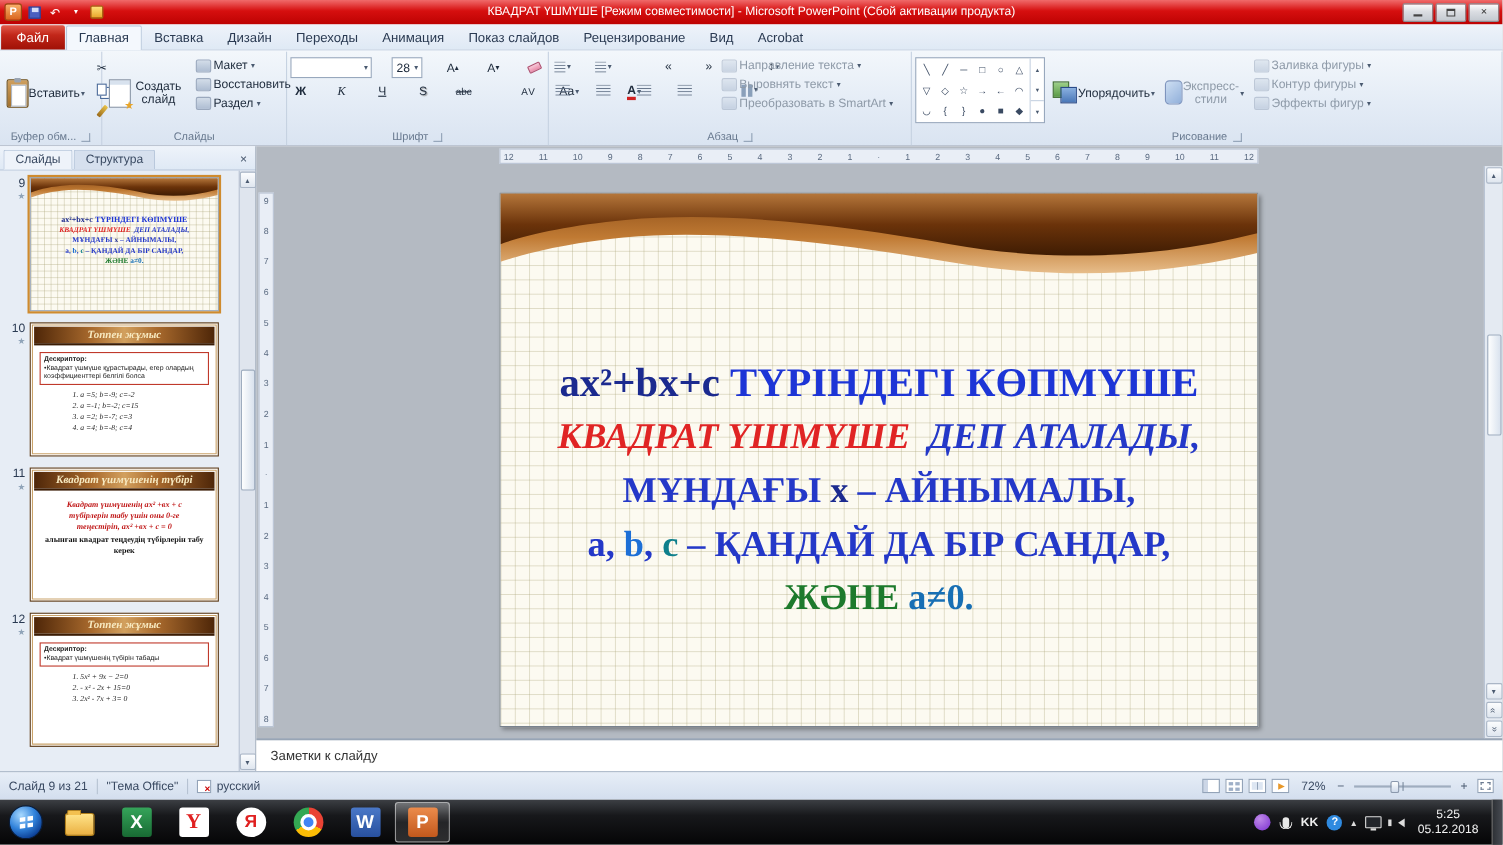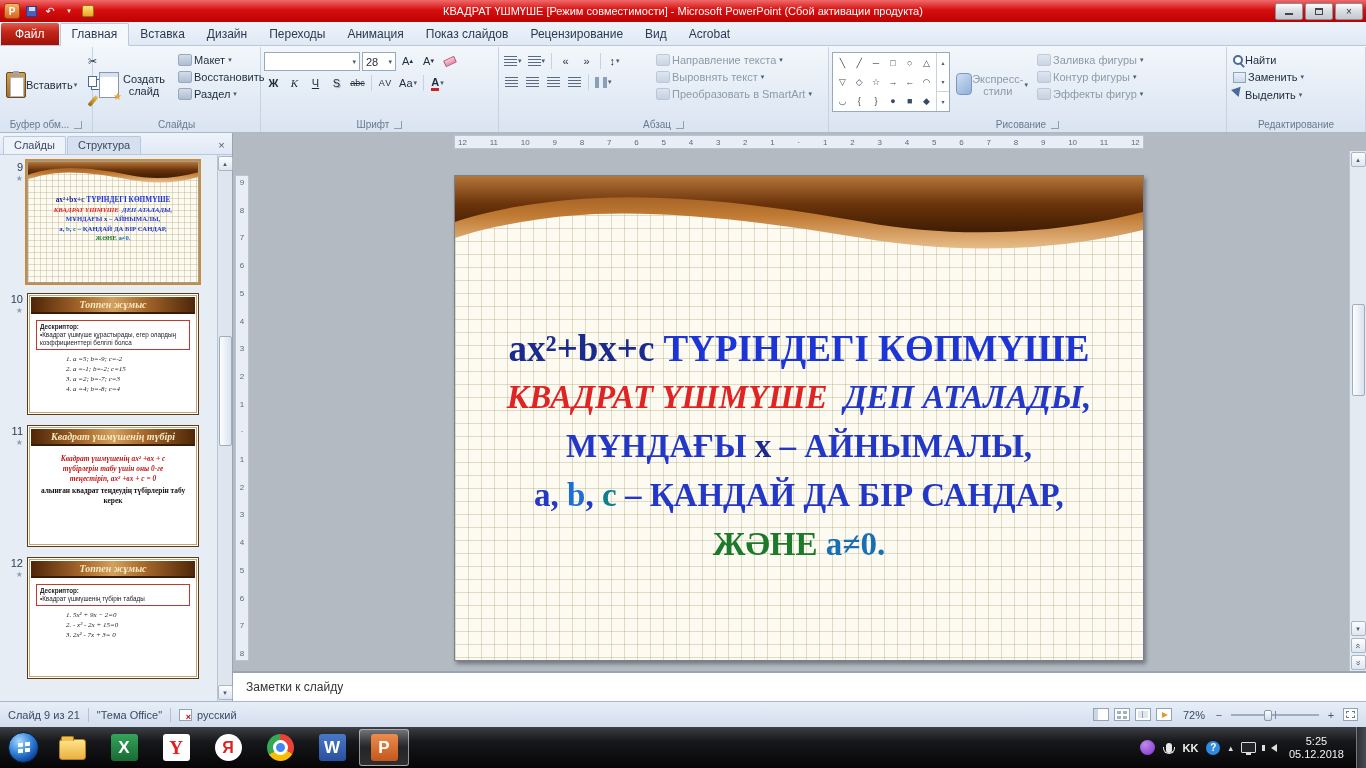--- a/index.html
+++ b/index.html
@@ -37,21 +37,21 @@
 .dd{font-size:7px;color:#4a5a70;margin-left:1px}
 .sbtn{min-width:19px;height:18px;display:flex;align-items:center;justify-content:center;border:1px solid transparent;border-radius:2px;font-size:11px;color:#1e2b3c;padding:0 1px}
 .smallcol{display:flex;flex-direction:column;gap:2px;padding-top:3px}
 .mcol{display:flex;flex-direction:column;justify-content:flex-start;gap:3px;padding-top:4px}
 .mbtn{display:flex;align-items:center;gap:2px;font-size:11px;padding:1px 3px;white-space:nowrap;border-radius:2px}
 .mbtn.dis{color:#8e9aa8}
 .mi{width:14px;height:12px;background:linear-gradient(#d3dde9,#aebdd2);border:1px solid #9aa8bd;border-radius:2px;flex:none}
 .mbtn.dis .mi{opacity:.55}
 .vsep{width:1px;height:16px;background:#c6d2e1;margin:0 2px;align-self:center}
 .fcol{display:flex;flex-direction:column;gap:3px;padding-top:3px;flex:1}
-.frow{display:flex;gap:2px}
+.frow{display:flex;align-items:center;gap:18px}
 .combo{height:19px;background:#fff;border:1px solid #98a8bd;display:flex;align-items:center;justify-content:space-between;padding:0 3px;font-size:11px}
 .fname{width:96px}.fsize{width:34px}
 .tiny{font-size:7px}
 .b{font-weight:bold}.it{font-style:italic;font-family:"Liberation Serif",serif}.u{text-decoration:underline}
 .shd{text-shadow:1px 1px 1px #9a9a9a}.stk{text-decoration:line-through;font-size:9px}.spc{font-size:9px;letter-spacing:1px}
 .fc-a{font-weight:bold;border-bottom:3px solid #d02020;line-height:12px}
 .clip-icon{width:20px;height:26px;background:linear-gradient(#cf9f5e,#a3712c);border:1px solid #6e4c15;border-radius:2px;position:relative}
 .clip-icon::after{content:"";position:absolute;left:3px;top:4px;width:12px;height:18px;background:#fff;border:1px solid #b0b8c4}
 .clip-icon::before{content:"";position:absolute;left:6px;top:-2px;width:6px;height:4px;background:#9aa4b2;border-radius:1px;z-index:1}
 .copy-ic{width:9px;height:11px;border:1px solid #4a6a9a;background:#fff;box-shadow:3px 3px 0 -1px #fff,3px 3px 0 0 #4a6a9a}
@@ -410,20 +410,25 @@
                 <span class="shape-cell">■</span>
                 <span class="shape-cell">◆</span>
               </div>
             </div>
           <div class="shape-arrows">
             <span class="sarr">▴</span>
             <span class="sarr">▾</span>
             <span class="sarr more">▾</span>
           </div>
         </div>
+        <div class="bigbtn">
+          <span class="arrange-ic"></span>
+          <span class="bigcap">Упорядочить</span>
+          <span class="dd">▾</span>
+        </div>
         <div class="bigbtn" style="width:78px">
           <span class="qs-ic"></span>
           <span class="bigcap" style="color:#8e9aa8">Экспресс-стили</span>
           <span class="dd">▾</span>
         </div>
         <div class="mcol">
           <div class="mbtn dis">
               <span class="mi"></span>
               <span>Заливка фигуры</span>
               <span class="dd">▾</span>
@@ -439,43 +444,20 @@
               <span class="dd">▾</span>
             </div>
         </div>
       </div>
       <div class="glabel">
           <span>Рисование</span>
           <span class="launcher"></span>
         </div>
     </div>
 
-    <div class="rgroup">
-      <div class="gcontent">
-        <div class="mcol">
-          <div class="mbtn">
-              <span class="mi-find"></span>
-              <span>Найти</span>
-            </div>
-          <div class="mbtn">
-              <span class="mi-replace"></span>
-              <span>Заменить</span>
-              <span class="dd">▾</span>
-            </div>
-          <div class="mbtn">
-              <span class="mi-select"></span>
-              <span>Выделить</span>
-              <span class="dd">▾</span>
-            </div>
-        </div>
-      </div>
-      <div class="glabel">
-          <span>Редактирование</span>
-        </div>
-    </div>
   </div>
 
   <div class="main">
     <div class="left-panel">
       <div class="ptabs">
         <span class="ptab active">Слайды</span>
         <span class="ptab">Структура</span>
         <span class="pclose">×</span>
       </div>
       <div class="thumb-area">

